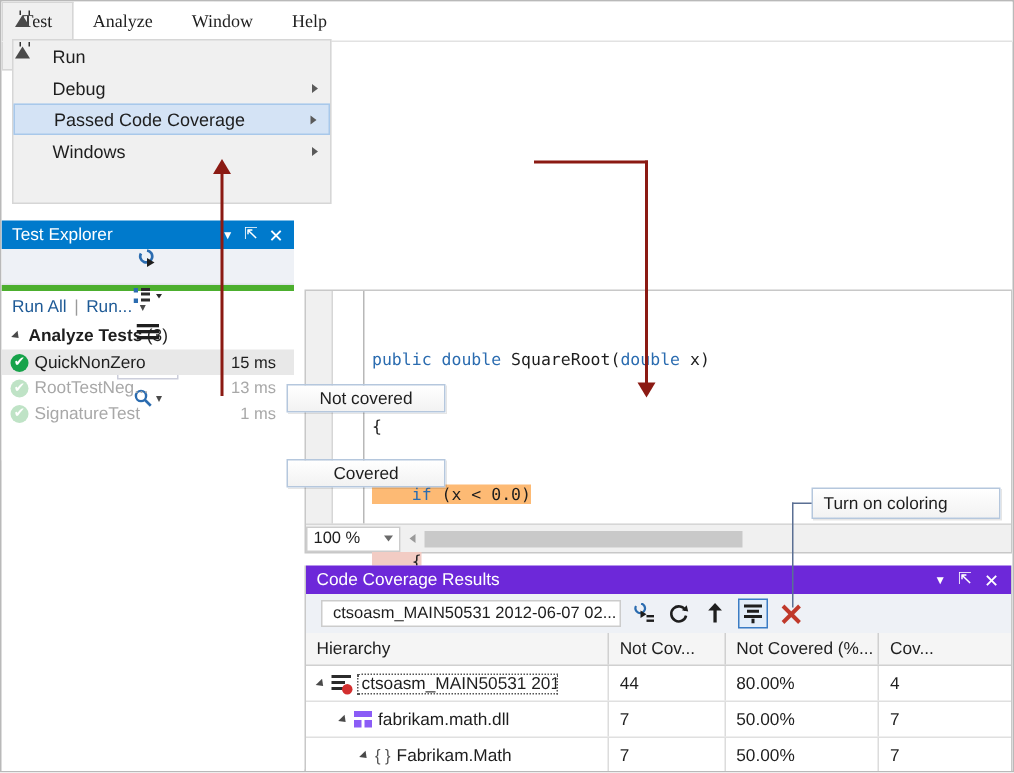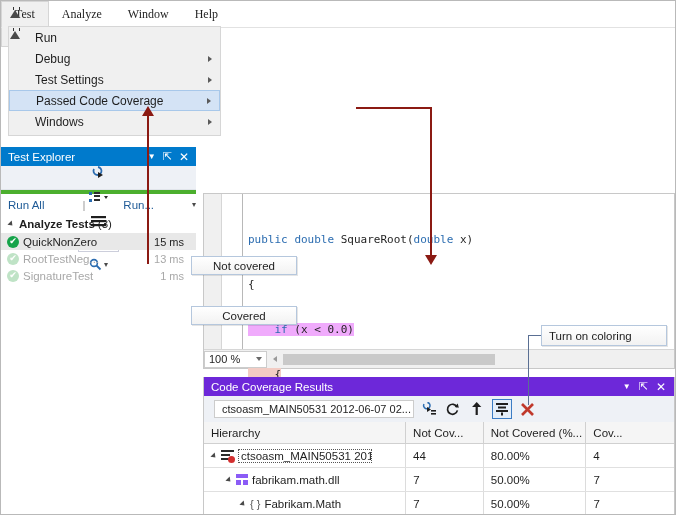--- a/index.html
+++ b/index.html
@@ -182,21 +182,20 @@
     background: #4caf2e;
   }
   .te-runbar {
     height: 21px;
     display: flex;
     align-items: center;
     font-size: 11.5px;
     color: #1e5a96;
     padding-left: 7px;
     gap: 5px;
-    justify-content: space-between;
   }
   .te-runbar .sep { color: #9a9a9a; }
   .te-group {
     height: 18px;
     display: flex;
     align-items: center;
     font-size: 11.5px;
     color: #1e1e1e;
     padding-left: 7px;
     font-weight: bold;
@@ -265,21 +264,21 @@
     left: 44px; top: 8px;
     font-family: "DejaVu Sans Mono", monospace;
     font-size: 11px;
     line-height: 15px;
     color: #1e1e1e;
     white-space: pre;
     width: 424px;
   }
   .code .ln { height: 15px; padding-left: 0px; }
   .kw { color: #2b6cb0; }
-  .cov { background: #f0abfc; }
+  .cov { background: #fdba74; }
   .nocov { background: #f2ccc4; }
   .ed-status {
     position: absolute;
     left: 0; bottom: 0;
     width: 100%; height: 19px;
     background: #f0f0f0;
     border-top: 1px solid #d6d6d6;
     display: flex;
     align-items: center;
     font-size: 11px;
@@ -531,24 +530,20 @@
         <span>Help</span>
       </div>
   </div>
 
   <div class="menu-panel" id="test-menu">
     <div class="menu-row">
       <span>Run</span>
     </div>
     <div class="menu-row">
       <span>Debug</span>
-      <span class="menu-arrow"></span>
-    </div>
-    <div class="menu-row">
-      <span>Test Settings</span>
       <span class="menu-arrow"></span>
     </div>
     <div class="menu-row hl">
       <span>Passed Code Coverage</span>
       <span class="menu-arrow"></span>
     </div>
     <div class="menu-row">
       <span>Windows</span>
       <span class="menu-arrow"></span>
     </div>

